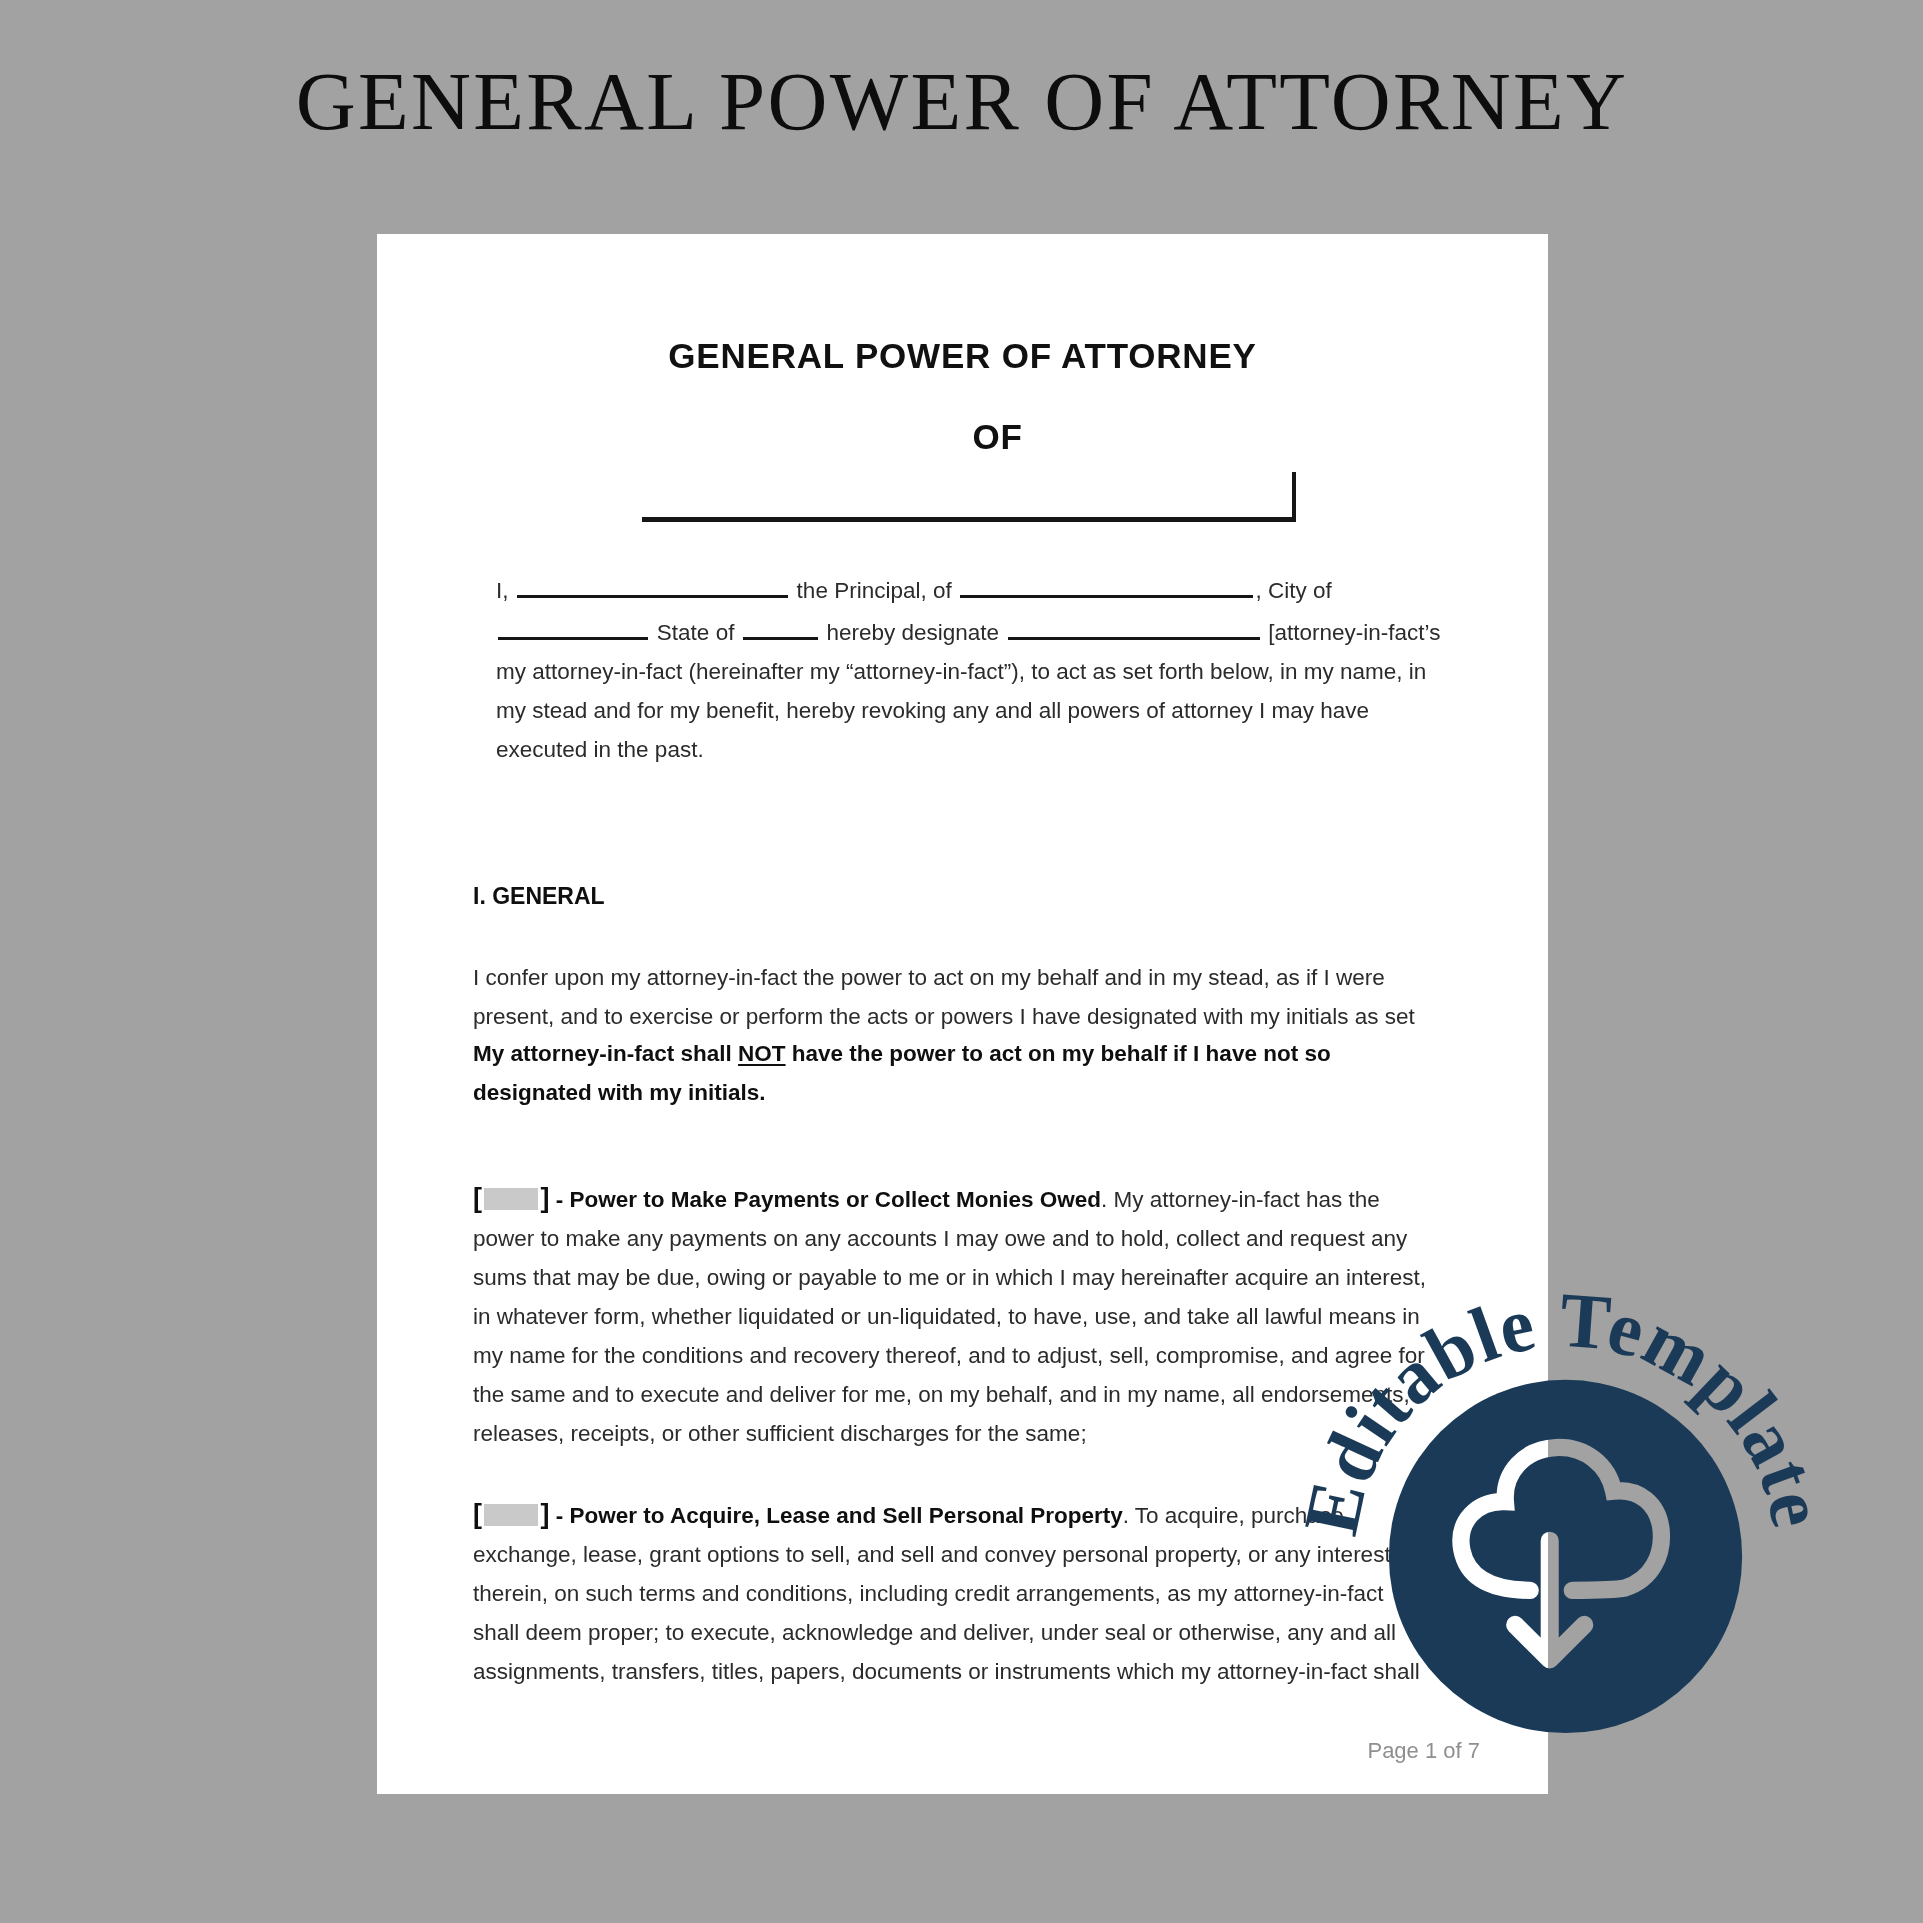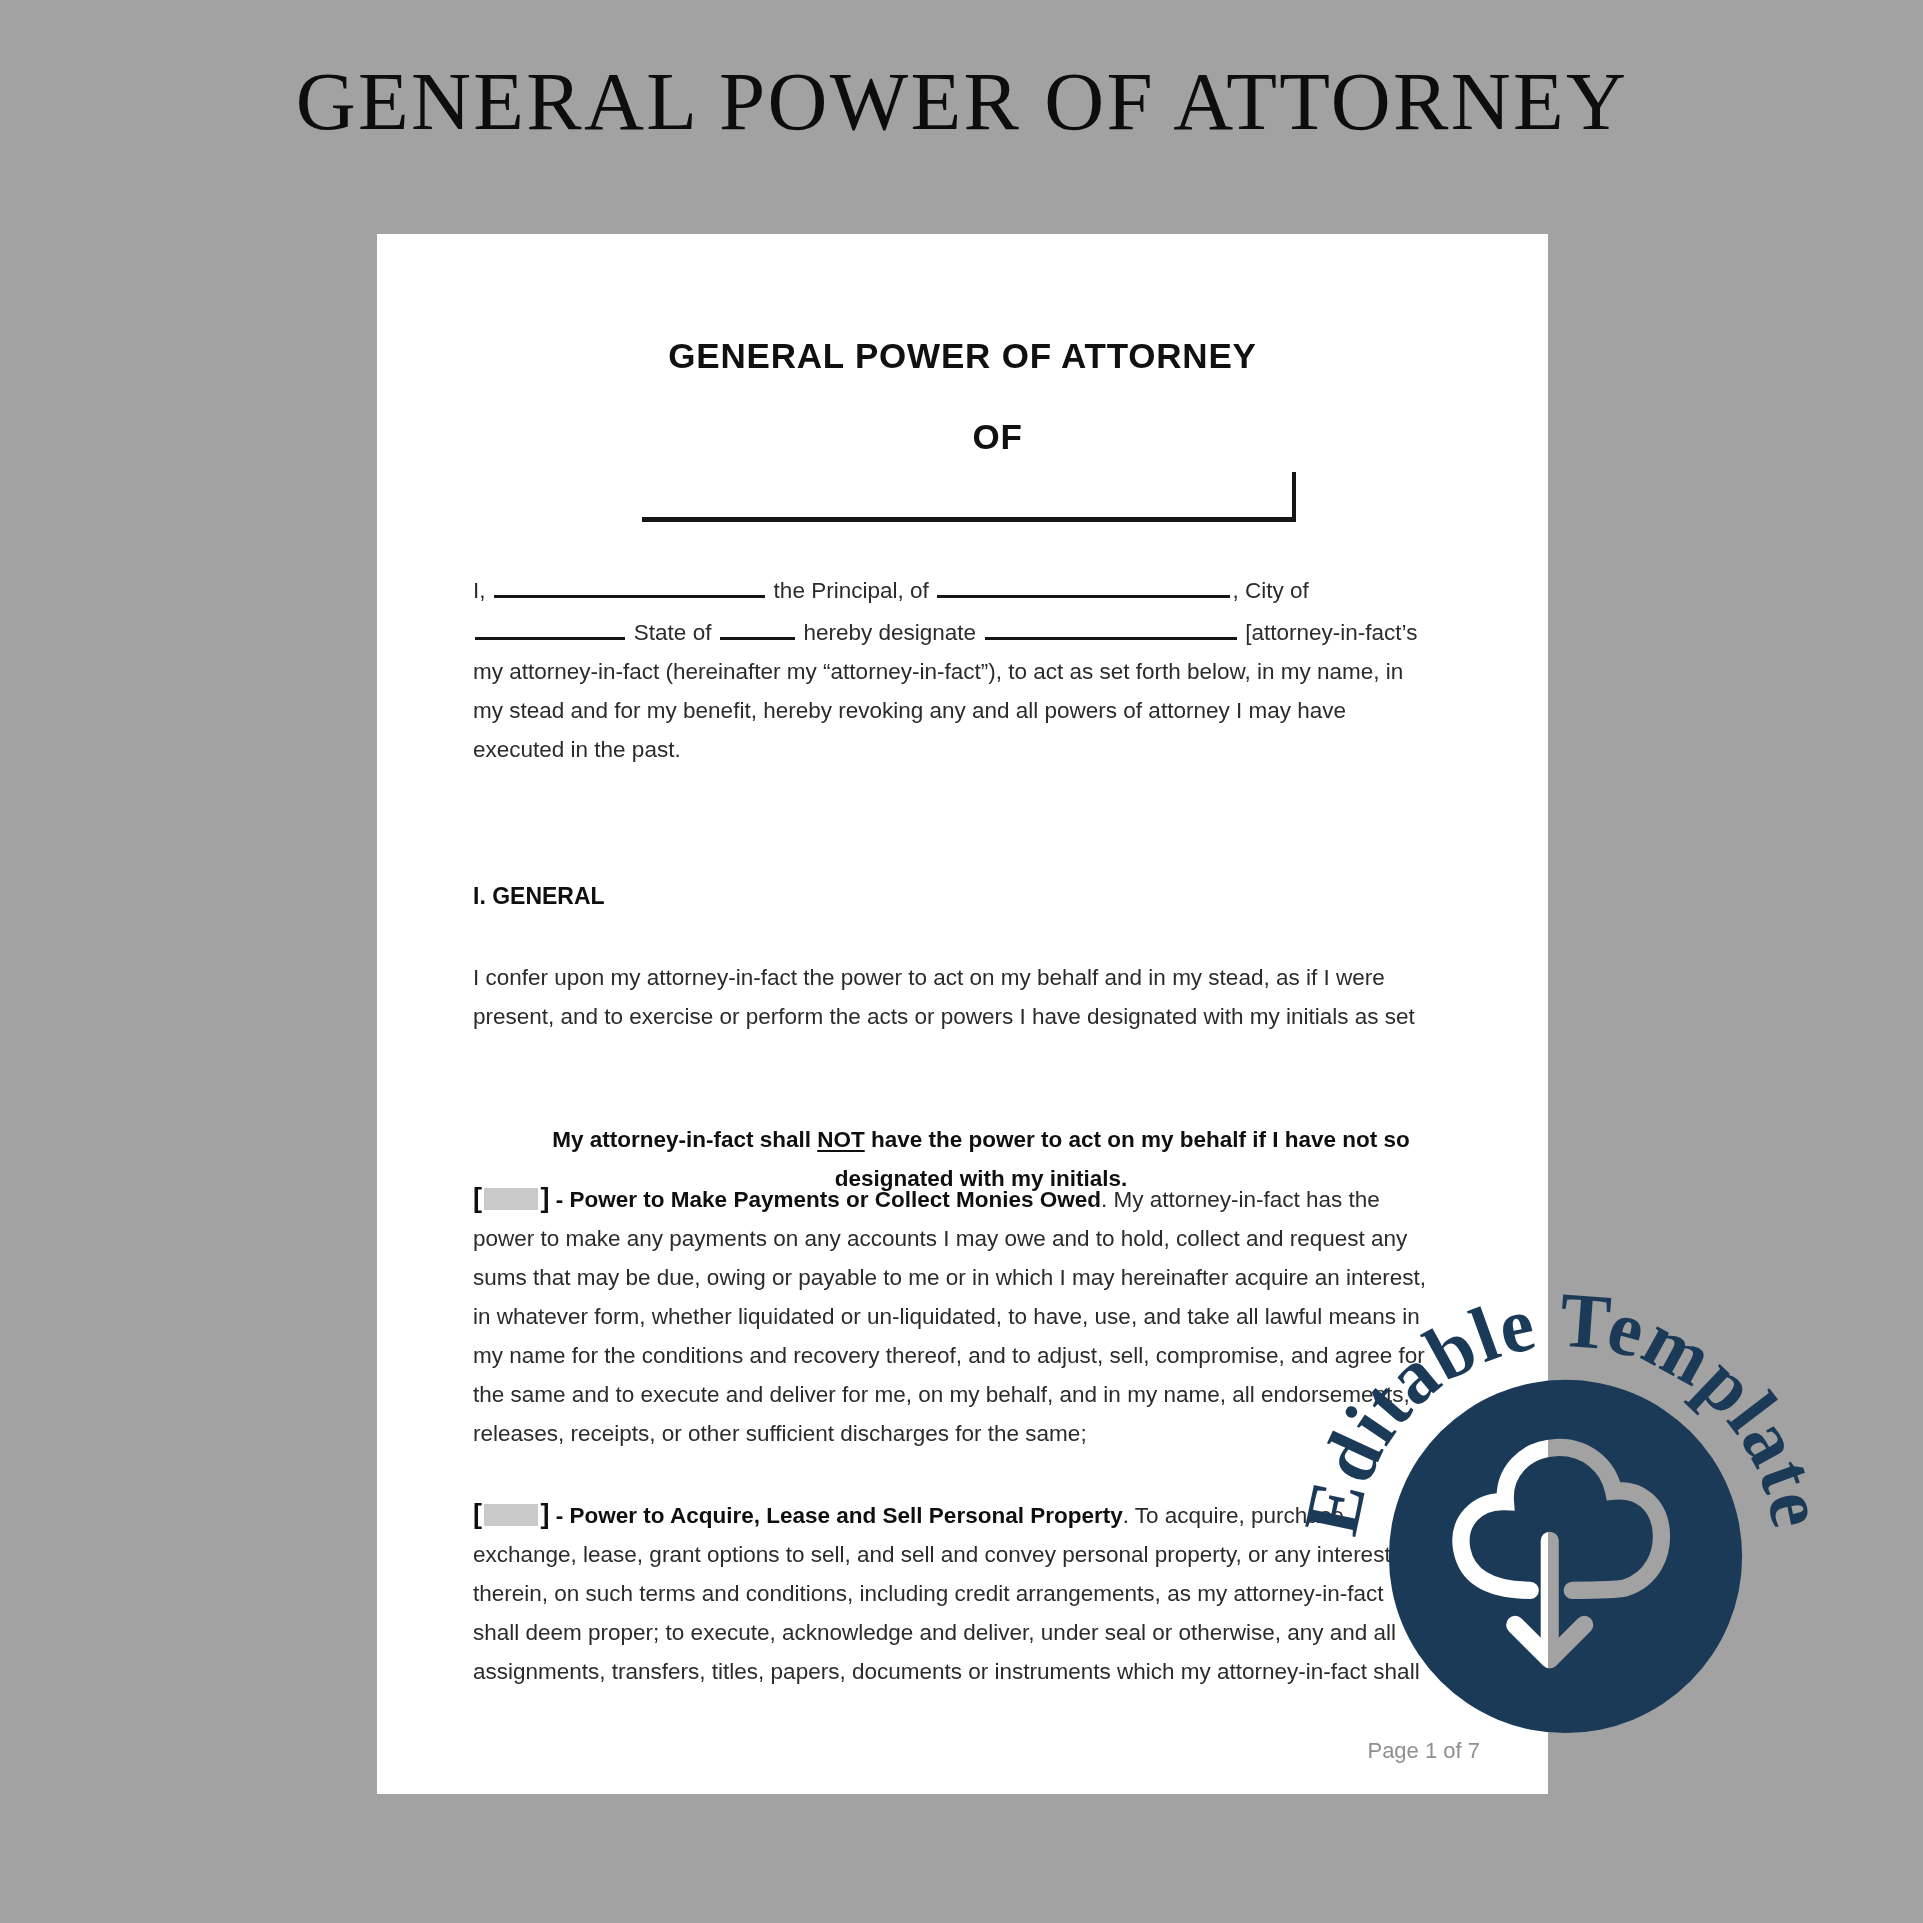--- a/index.html
+++ b/index.html
@@ -30,27 +30,27 @@
     font-weight:bold;font-size:35px;letter-spacing:0.8px;color:#111;
   }
   .doc-of{top:183px;margin-left:35px;}
   .title-underline{
     position:absolute;top:236px;left:265px;width:654px;height:47px;
     border-bottom:5.3px solid var(--line);
   }
   .title-underline .cursor{
     position:absolute;right:0;bottom:0;width:3.8px;height:45px;background:var(--line);
   }
-  .intro{top:334px;}
+  .intro{top:334px;margin-left:23px;}
   .powers-heading{
     position:absolute;top:649px;left:96px;
     font-weight:bold;font-size:23px;color:var(--ink-bold);
   }
   .powers-intro{top:724px;}
-  .not-clause{top:886px;font-weight:bold;color:var(--ink-bold);text-align:center;}
+  .not-clause{top:800px;font-weight:bold;color:var(--ink-bold);}
   .power1{top:945px;}
   .power2{top:1261px;}
   .blank{
     display:inline-block;height:27px;border-bottom:3.8px solid var(--line);
     margin:0 2.3px;
   }
   .initials b.brk{font-size:27px;}
   .ishade{
     display:inline-block;width:54px;height:22.5px;background:var(--shade);
     vertical-align:-3px;margin:0 2.3px;

